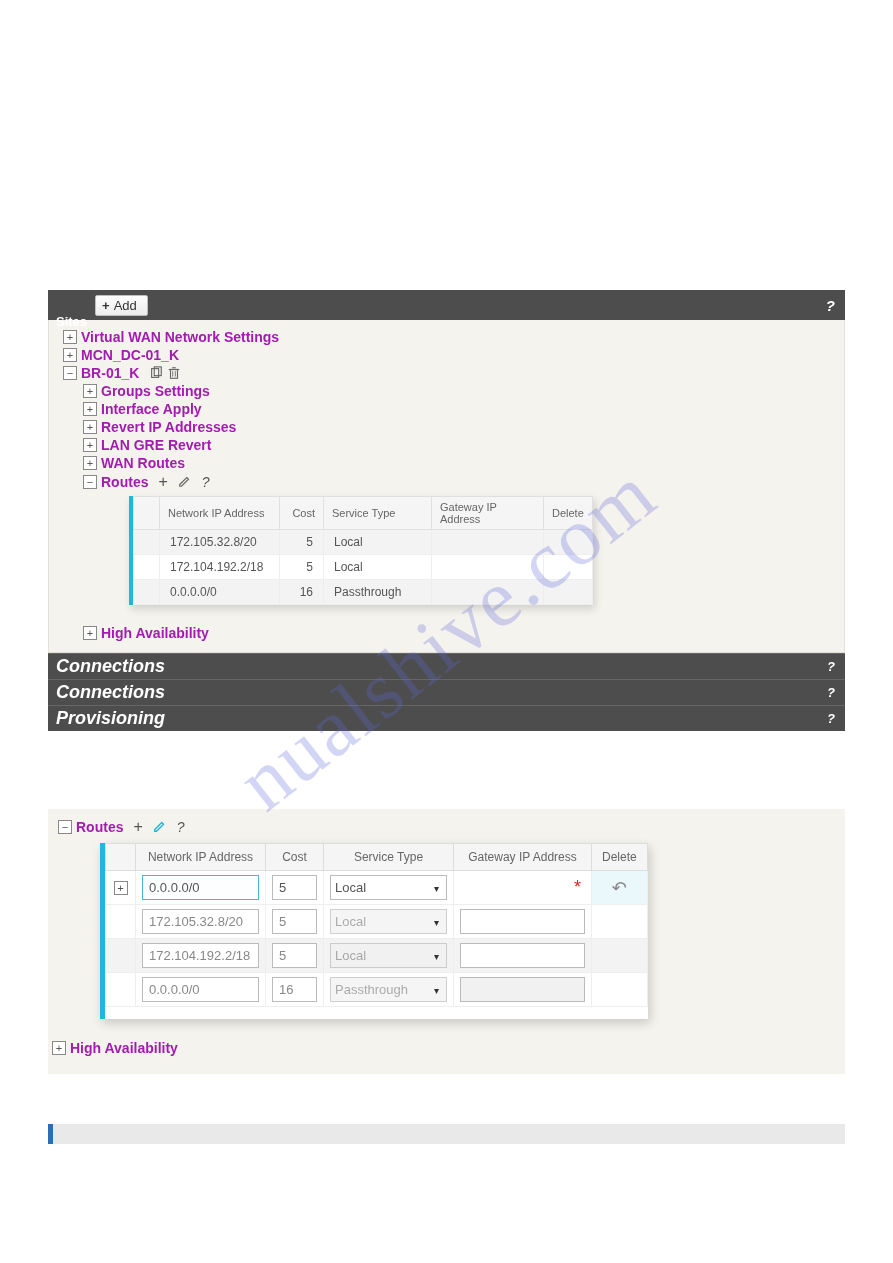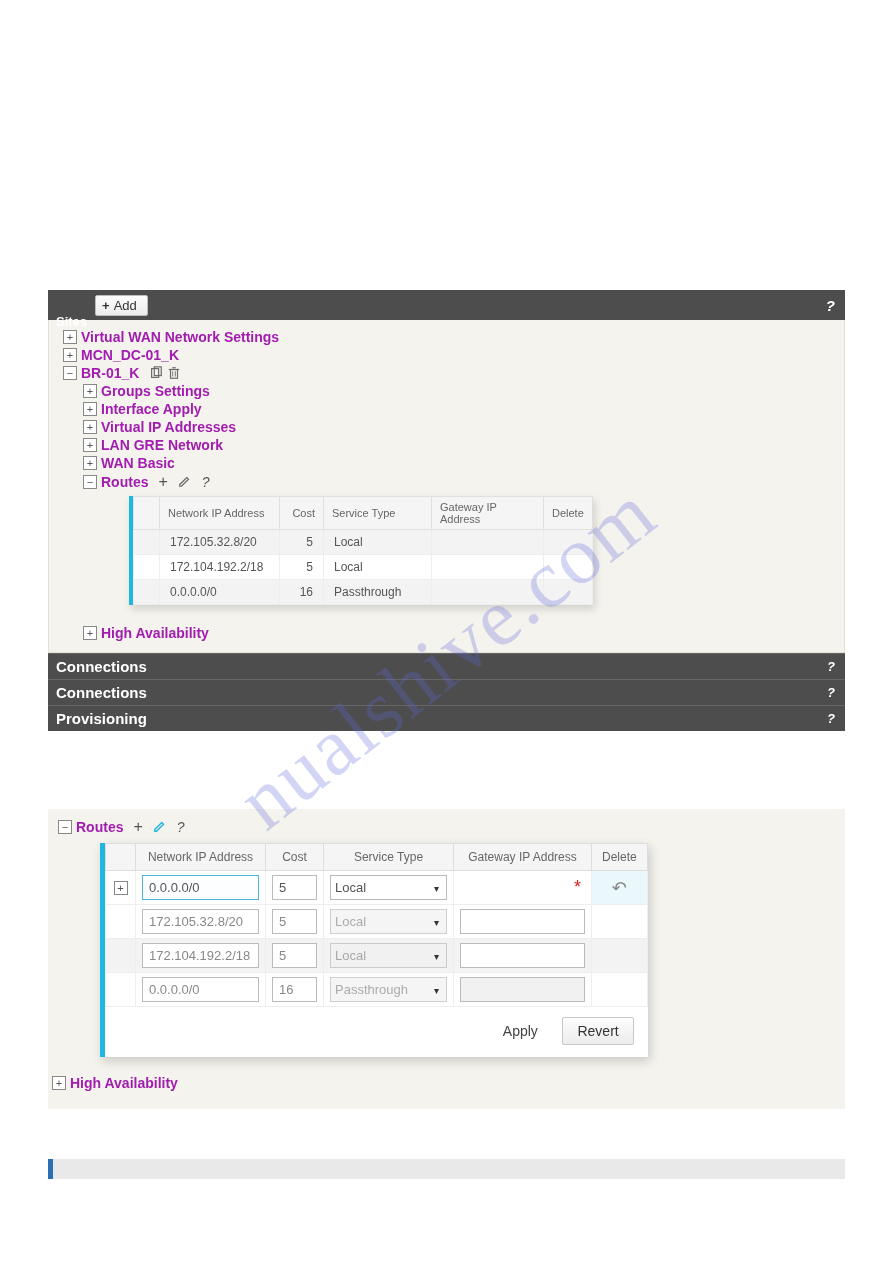--- a/index.html
+++ b/index.html
@@ -123,21 +123,21 @@
   .col-gw  { width:112px; text-align:left;}
   .col-del { width:40px; text-align:center;}
 
   
   .thin-bar {
     background:#4d4d4d; color:#fff; height:26px;
     display:flex; align-items:center; padding:0 8px;
     border-top: 1px solid #666;
     position:relative;
   }
-  .thin-bar .title { font-weight:bold; font-size:15px; }
+  .thin-bar .title { font-weight:bold; font-size:18px;font-style:italic; }
   .thin-bar .help { position:absolute; right:10px; font-style:italic; font-weight:bold;}
 
   
   .second-block {
     margin-top: 78px;
     background:#f5f3ee;
     padding: 8px 4px 18px 4px;
   }
   .routes2-wrap {
     margin-left: 48px;
@@ -284,29 +284,29 @@
     <div class="tree-row indent-2">
       <span class="node-box">+</span>
       <span class="tree-label">Groups Settings</span>
     </div>
     <div class="tree-row indent-2">
       <span class="node-box">+</span>
       <span class="tree-label">Interface Apply</span>
     </div>
     <div class="tree-row indent-2">
       <span class="node-box">+</span>
-      <span class="tree-label">Virtual IP Addresses</span>
-    </div>
-    <div class="tree-row indent-2">
-      <span class="node-box">+</span>
-      <span class="tree-label">LAN GRE Network</span>
-    </div>
-    <div class="tree-row indent-2">
-      <span class="node-box">+</span>
-      <span class="tree-label">WAN Basic</span>
+      <span class="tree-label">Revert IP Addresses</span>
+    </div>
+    <div class="tree-row indent-2">
+      <span class="node-box">+</span>
+      <span class="tree-label">LAN GRE Revert</span>
+    </div>
+    <div class="tree-row indent-2">
+      <span class="node-box">+</span>
+      <span class="tree-label">WAN Routes</span>
     </div>
     <div class="tree-row indent-2">
       <span class="node-box">−</span>
       <span class="tree-label">Routes</span>
       <span class="toolbar-icons">
         <span class="plus">+</span>
         <span class="pencil">
           <svg viewBox="0 0 16 16">
               <path d="M2 12 L10 4 L12 6 L4 14 L2 14 Z" fill="none" stroke="#666" stroke-width="1.4"></path>
             </svg>
@@ -443,24 +443,20 @@
             <td><input class="input-cell ro" readonly="" value="0.0.0.0/0" style=""></td>
             <td><input class="input-cell ro" readonly="" value="16" style=""></td>
             <td>
                 <div class="select-wrap"><select class="select-cell ro" disabled=""><option>Passthrough</option></select></div>
               </td>
             <td><input class="input-cell ro" style="background: rgb(241, 241, 241);" readonly="" value=""></td>
             <td></td>
           </tr>
         </tbody>
       </table>
-      <div class="btn-row">
-        <span class="btn plain">Apply</span>
-        <span class="btn">Revert</span>
-      </div>
     </div>
 
     <div class="ha-row">
       <span class="node-box">+</span>
       <span class="tree-label">High Availability</span>
     </div>
   </div>
 
   <div class="footer-bar"></div>
 </div>

